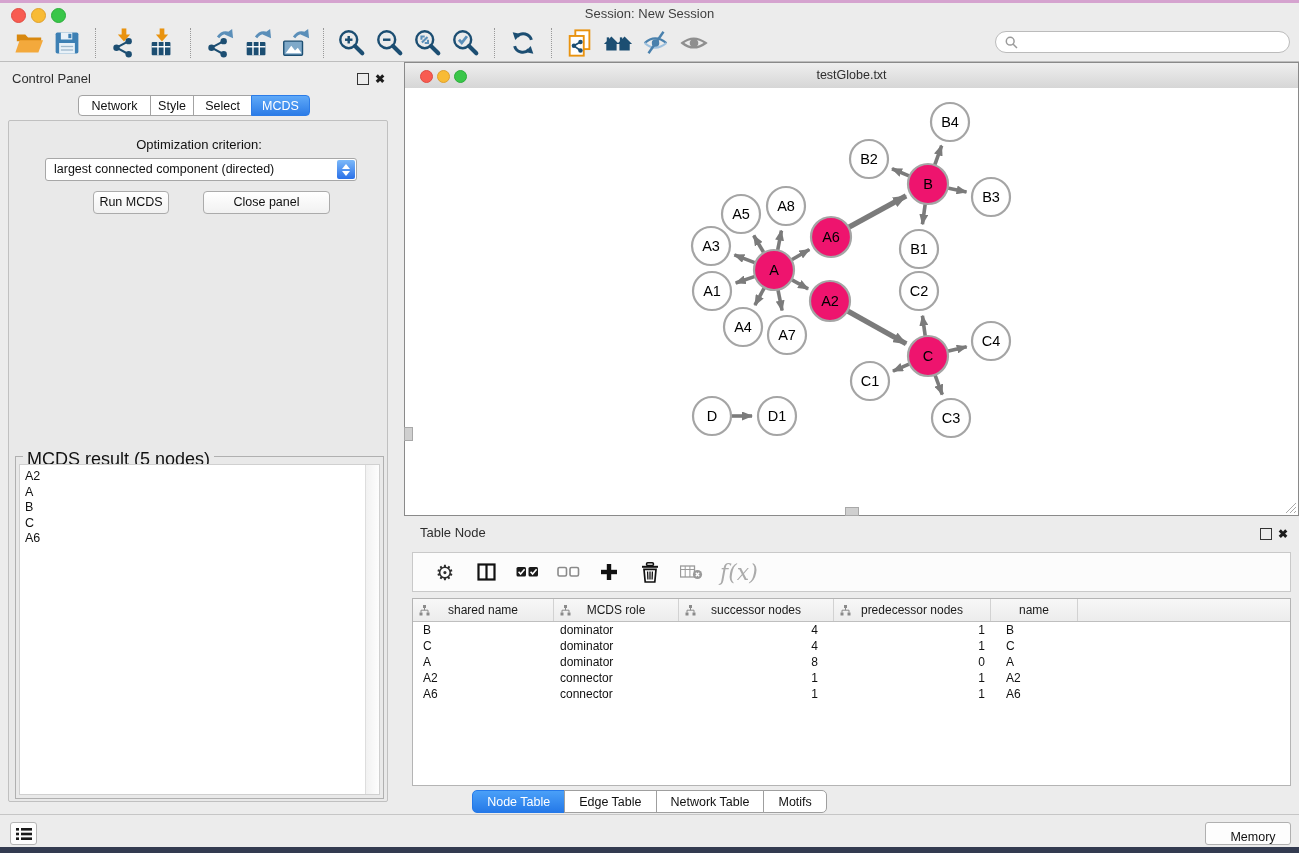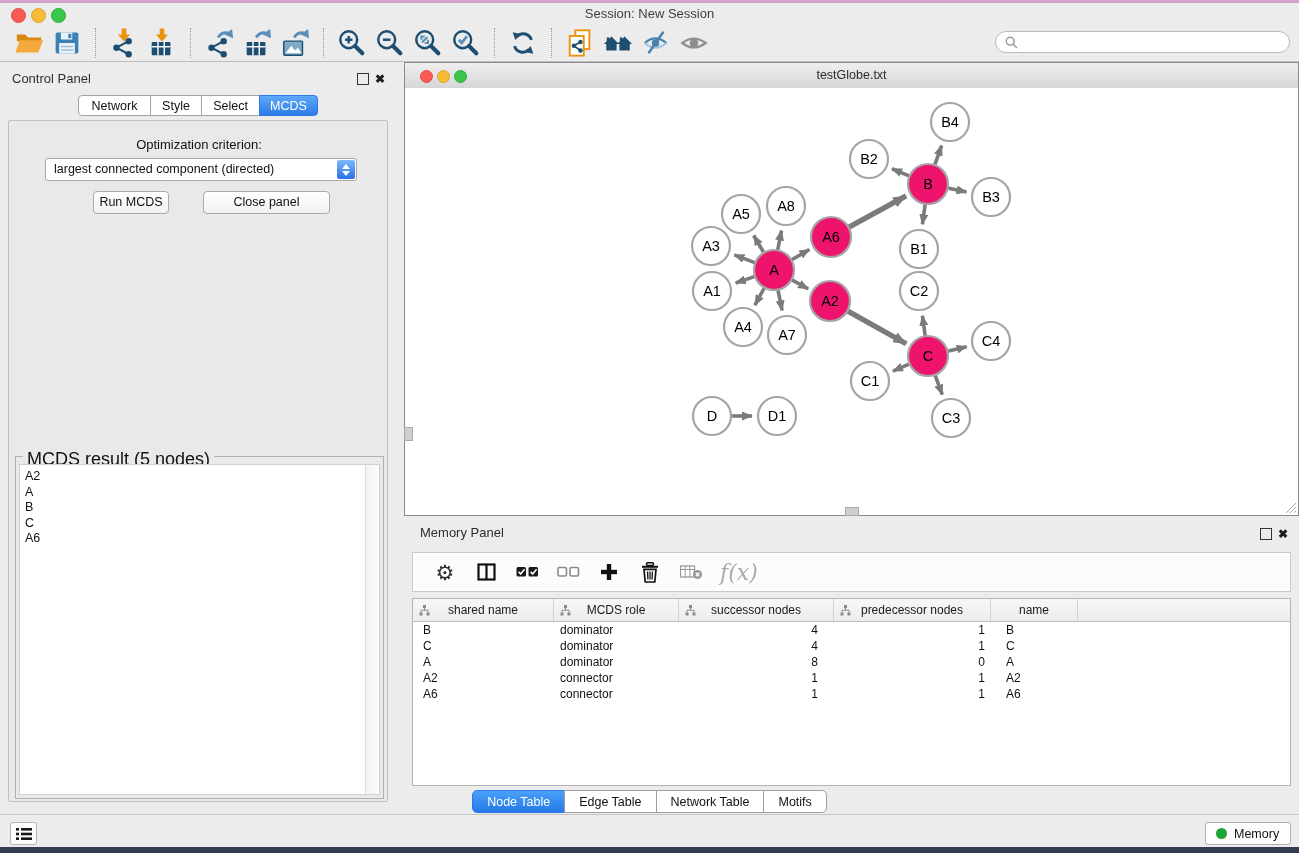--- a/index.html
+++ b/index.html
@@ -82,21 +82,21 @@
   .tp-tab{height:23px;line-height:23px;font-size:12.5px;color:#111;background:#fff;border:1px solid #9f9f9f;
     margin-left:-1px;text-align:center;box-sizing:border-box;padding:0 14px;}
   .tp-tab:first-child{border-radius:5px 0 0 5px;margin-left:0;}
   .tp-tab:last-child{border-radius:0 5px 5px 0;}
   .tp-tab.active{background:linear-gradient(#4aa0f8,#2579e8);border-color:#2579e8;color:#fff;}
   
   .statusbar{position:absolute;left:0;top:814px;width:1299px;height:33px;background:#ececec;border-top:1px solid #c6c6c6;box-sizing:border-box;}
   .list-btn{position:absolute;left:10px;top:7px;width:27px;height:23px;background:#fdfdfd;border:1px solid #b5b5b5;border-radius:3px;
     display:flex;align-items:center;justify-content:center;box-sizing:border-box;}
   .memory-btn{position:absolute;right:8px;top:7px;width:86px;height:23px;background:#fdfdfd;border:1px solid #b0b0b0;border-radius:3px;
-    display:flex;align-items:center;box-sizing:border-box;padding-left:10px;gap:7px;}
+    display:flex;align-items:center;box-sizing:border-box;padding-left:10px;gap:7px;flex-direction:column;}
   .memory-dot{width:11px;height:11px;border-radius:50%;background:#1ca436;}
   .memory-btn span{font-size:12.5px;color:#111;}
 </style>
 </head>
 <body>
 
 <div class="desktop-top"></div>
 
 <div class="titlebar">
   <div class="tl red"></div>
@@ -287,21 +287,21 @@
     </svg>
     <input placeholder="" style="">
   </div>
 </div>
 
 <div class="cp-title">Control Panel</div>
 <div class="win-float" style="left:357px;top:73px;"></div>
 <div class="win-close" style="left:375px;top:73px;">✖</div>
 <div class="cp-tabs" id="cp-tabs">
     <div class="cp-tab" style="width: 73px;">Network</div>
-    <div class="cp-tab" style="width: 52px;">Style</div>
+    <div class="cp-tab" style="width: 44px;">Style</div>
     <div class="cp-tab" style="width: 59px;">Select</div>
     <div class="cp-tab active" style="width: 59px;">MCDS</div>
   </div>
 <div class="cp-body">
   <div class="cp-opt-label">Optimization criterion:</div>
   <div class="cp-select">
     <span>largest connected component (directed)</span>
     <span class="stepper">
         <span class="arrow-up"></span>
         <span class="arrow-down"></span>
@@ -449,21 +449,21 @@
   <div class="net-handle-bottom"></div>
   <svg class="net-grip" width="14" height="14">
     <g stroke="#a9a9a9" stroke-width="1">
       <line x1="13" y1="3" x2="3" y2="13"></line>
         <line x1="13" y1="7" x2="7" y2="13"></line>
         <line x1="13" y1="11" x2="11" y2="13"></line>
     </g>
   </svg>
 </div>
 
-<div class="tp-title">Memory Panel</div>
+<div class="tp-title">Table Node</div>
 <div class="win-float" style="left:1260px;top:528px;"></div>
 <div class="win-close" style="left:1278px;top:528px;">✖</div>
 
 <div class="tp-toolbar" id="tp-toolbar">
     <div class="tp-tool">
       <span class="gear-glyph">⚙</span>
     </div>
     <div class="tp-tool">
       <svg width="21" height="20" viewBox="0 0 20 20">
         <rect x="2" y="2.5" width="16" height="15" fill="none" stroke="#111" stroke-width="2.2"></rect>

